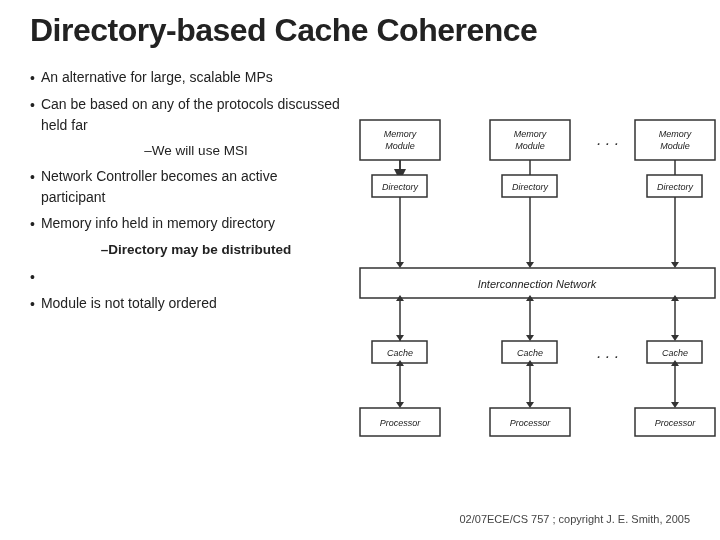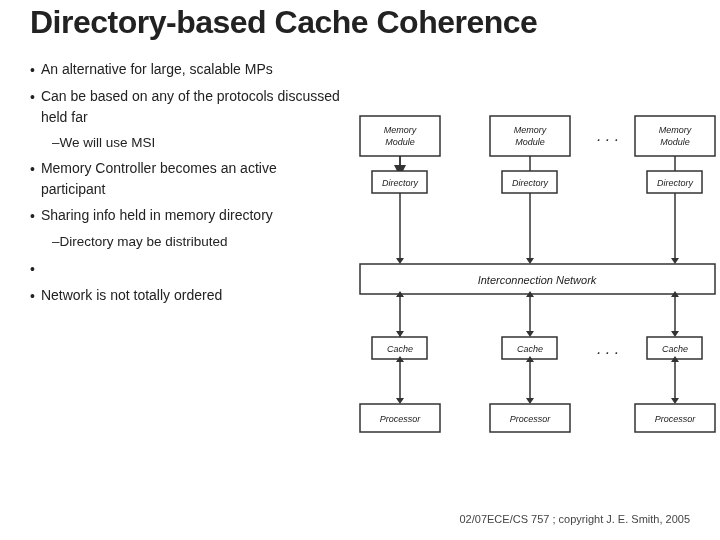--- a/index.html
+++ b/index.html
@@ -7,21 +7,21 @@
       width: 720px;
       height: 540px;
       background: #fff;
       font-family: Arial, sans-serif;
       overflow: hidden;
       position: relative;
     }
     .slide {
       width: 720px;
       height: 540px;
-      padding: 4px 30px 15px 30px;
+      padding: 12px 30px 15px 30px;
       display: flex;
       flex-direction: column;
     }
     .title {
       font-size: 32px;
       font-weight: bold;
       color: #222;
       margin-bottom: 18px;
       letter-spacing: -0.5px;
     }
@@ -45,20 +45,21 @@
     .bullet {
       margin-right: 6px;
       margin-top: 1px;
       flex-shrink: 0;
     }
     .sub-item {
       margin-left: 22px;
       margin-bottom: 6px;
       font-size: 13.5px;
       font-style: normal;
+      text-align: center;
     }
     .bold-italic {
       font-weight: bold;
     }
     .right-panel {
       flex: 1;
       display: flex;
       align-items: center;
       justify-content: center;
       padding-top: 5px;
@@ -94,38 +95,38 @@
       <div class="bullet-item">
         <span class="bullet">•</span>
         <span>Can be based on any of the protocols discussed held far</span>
       </div>
       <div class="sub-item">
         <span>–We will use MSI</span>
       </div>
 
       <div class="bullet-item">
         <span class="bullet">•</span>
-        <span>Memory Controller becomes an active participant</span>
-      </div>
-
-      <div class="bullet-item">
-        <span class="bullet">•</span>
-        <span>Sharing info held in memory directory</span>
-      </div>
-      <div class="sub-item bold-italic" style="font-weight: normal;">
+        <span>Network Controller becomes an active participant</span>
+      </div>
+
+      <div class="bullet-item">
+        <span class="bullet">•</span>
+        <span>Memory info held in memory directory</span>
+      </div>
+      <div class="sub-item bold-italic" style="font-weight: bold;">
         <span>–Directory may be distributed</span>
       </div>
 
       <div class="bullet-item">
         <span class="bullet">•</span>
       </div>
 
       <div class="bullet-item">
         <span class="bullet">•</span>
-        <span>Network is not totally ordered</span>
+        <span>Module is not totally ordered</span>
       </div>
     </div>
 
     <div class="right-panel">
 
       <svg class="diagram-svg" viewBox="0 0 370 360">
 
         <rect x="10" y="10" width="80" height="40" fill="white" stroke="#333" stroke-width="1.5"></rect>
         <text x="50" y="27" text-anchor="middle" font-size="9" fill="#222">Memory</text>
         <text x="50" y="39" text-anchor="middle" font-size="9" fill="#222">Module</text>

